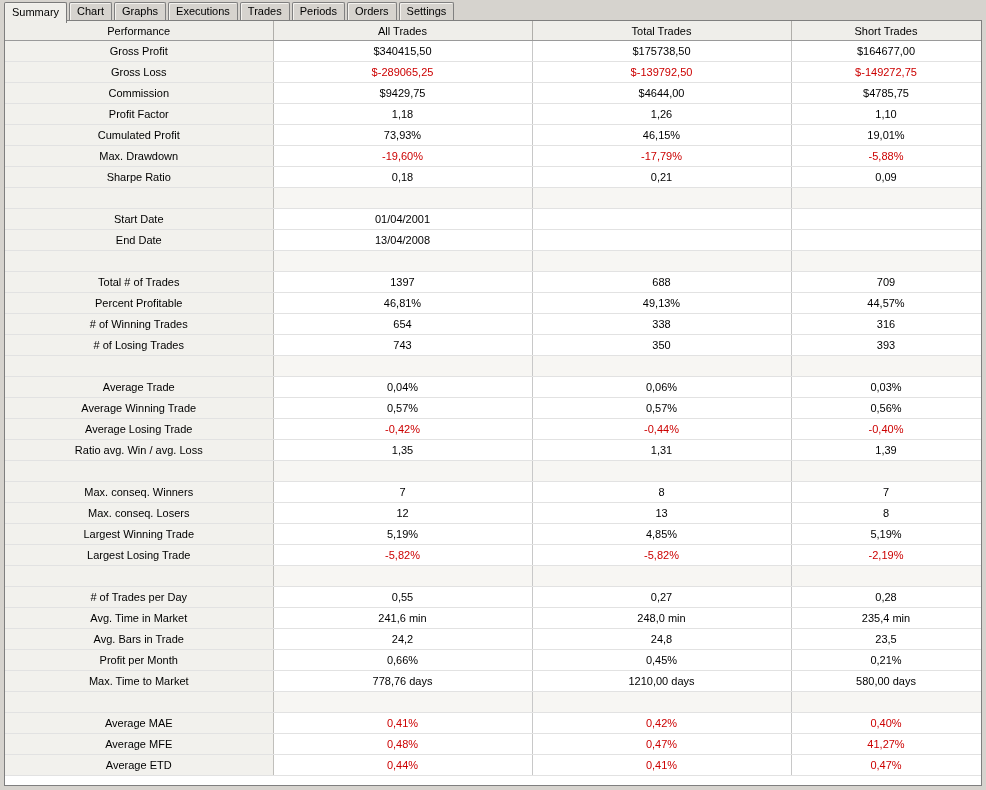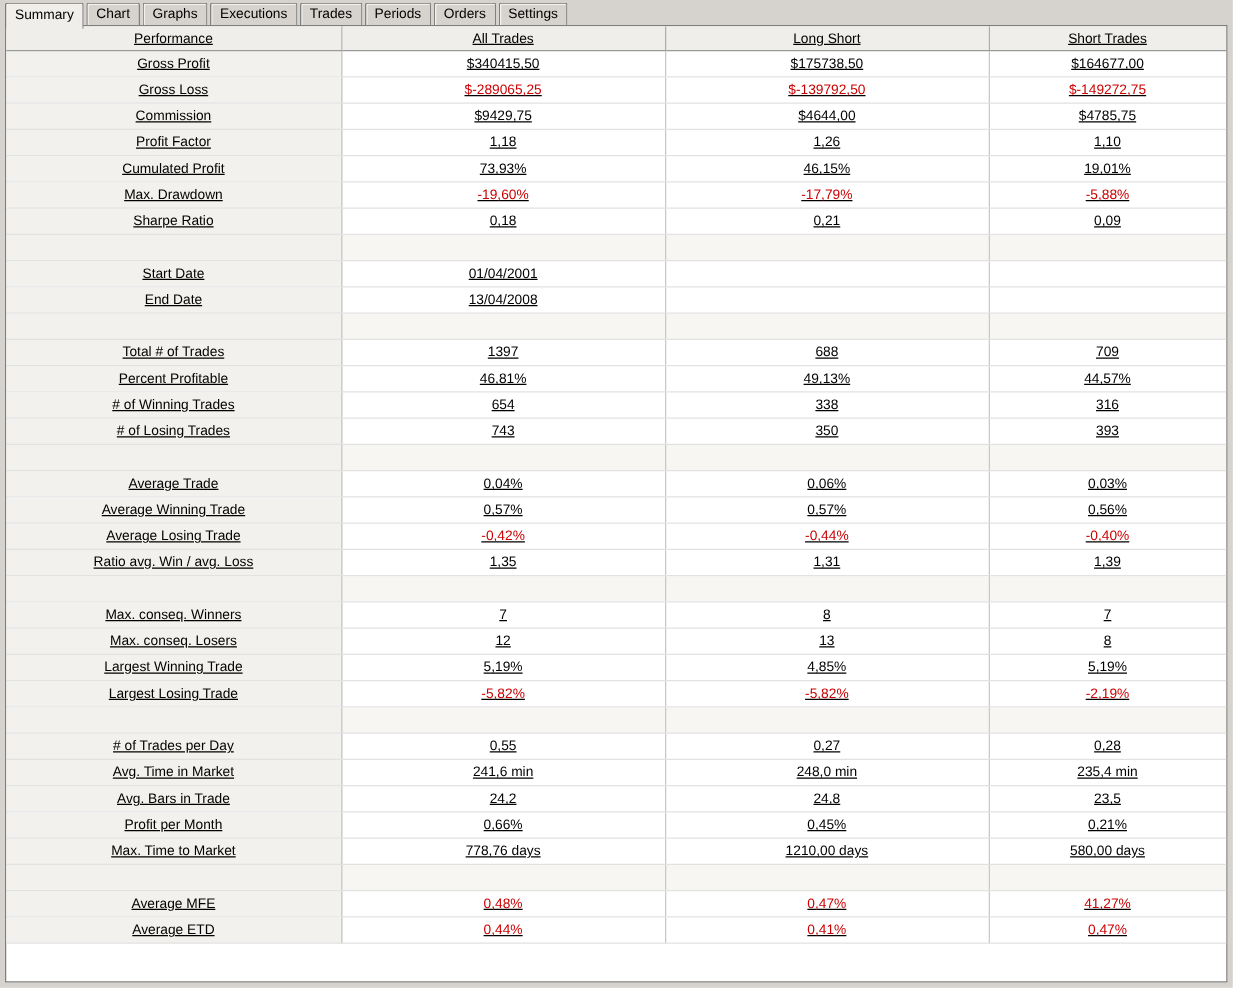--- a/index.html
+++ b/index.html
@@ -55,21 +55,20 @@
   .panel {
     position: absolute;
     left: 4px;
     top: 20px;
     width: 978px;
     height: 766px;
     box-sizing: border-box;
     border: 1px solid #7f7f7f;
     background: #ffffff;
     overflow: hidden;
-    text-decoration: underline;
   }
   table.grid {
     border-collapse: collapse;
     width: 100%;
     table-layout: fixed;
   }
   table.grid th, table.grid td {
     height: 20px;
     padding: 0 4px;
     font-size: 11px;
@@ -125,21 +124,21 @@
       <colgroup>
         <col class="c1">
           <col class="c2">
           <col class="c3">
           <col class="c4">
       </colgroup>
       <thead>
         <tr>
           <th>Performance</th>
           <th>All Trades</th>
-          <th>Long Short</th>
+          <th>Total Trades</th>
           <th>Short Trades</th>
         </tr>
       </thead>
       <tbody id="tablebody">
           <tr class="">
             <td class="label">Gross Profit</td>
             <td class="value">$340415,50</td>
             <td class="value">$175738,50</td>
             <td class="value">$164677,00</td>
           </tr>
@@ -323,20 +322,26 @@
             <td class="value">1210,00 days</td>
             <td class="value">580,00 days</td>
           </tr>
           <tr class="spacer">
             <td class="label"></td>
             <td class="value"></td>
             <td class="value"></td>
             <td class="value"></td>
           </tr>
           <tr class="">
+            <td class="label">Average MAE</td>
+            <td class="value neg">0,41%</td>
+            <td class="value neg">0,42%</td>
+            <td class="value neg">0,40%</td>
+          </tr>
+          <tr class="">
             <td class="label">Average MFE</td>
             <td class="value neg">0,48%</td>
             <td class="value neg">0,47%</td>
             <td class="value neg">41,27%</td>
           </tr>
           <tr class="">
             <td class="label">Average ETD</td>
             <td class="value neg">0,44%</td>
             <td class="value neg">0,41%</td>
             <td class="value neg">0,47%</td>

